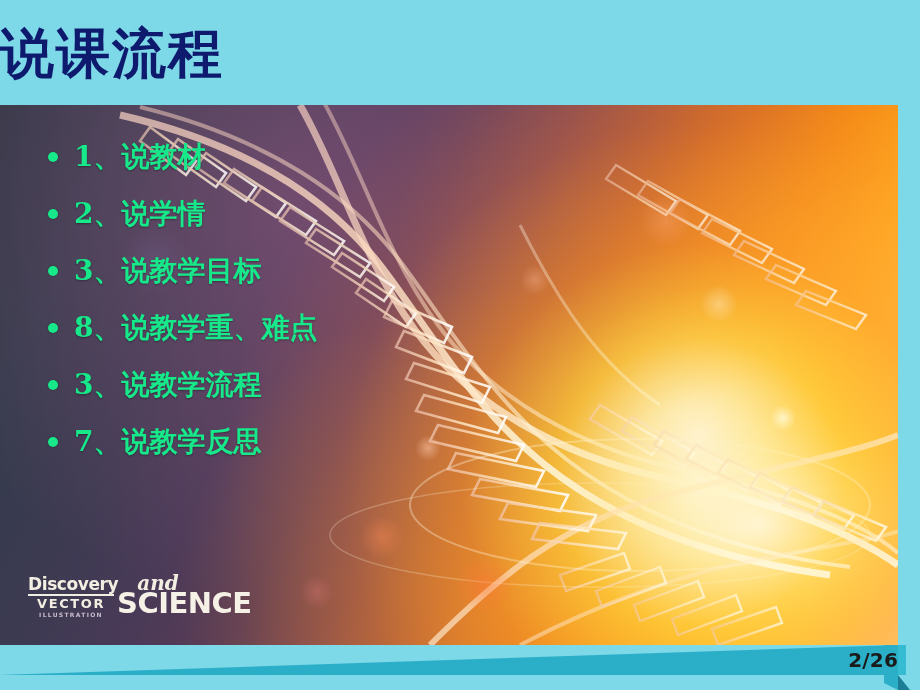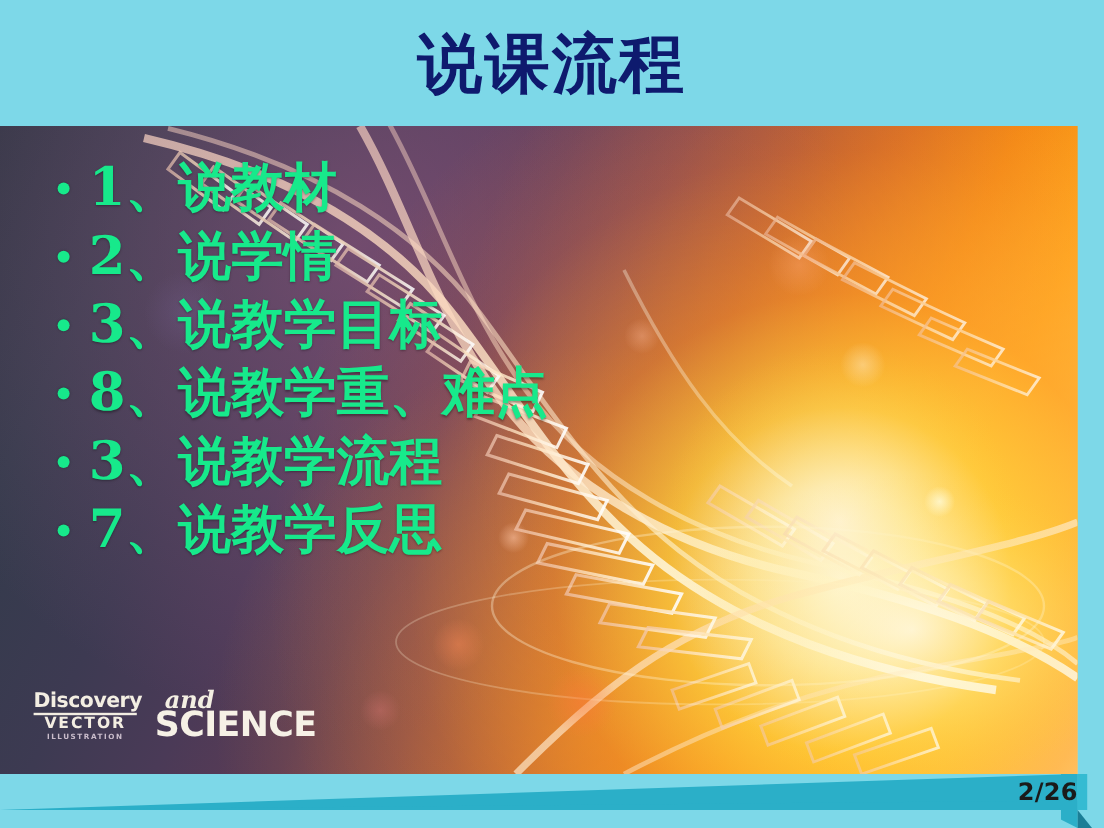--- a/index.html
+++ b/index.html
@@ -10,21 +10,20 @@
   }
   .slide{position:relative;width:920px;height:690px;background:#7DD8E8;overflow:hidden;}
 
   
   .header-band{
     position:absolute;left:0;top:0;width:920px;height:105px;
     background:#7DD8E8;
   }
   .slide-title{
     position:absolute;left:0;top:22px;width:920px;
-    text-align:center;
     font-family:"DejaVu Serif","Liberation Serif",serif;
     font-size:54px;font-weight:700;letter-spacing:2px;
     color:#0E1A6E;
     line-height:62px;
     white-space:nowrap;
   }
 
   
   .photo{
     position:absolute;left:0;top:105px;width:898px;height:540px;
@@ -62,21 +61,21 @@
     display:flex;align-items:center;height:57px;
   }
   .bullet-dot{
     width:10px;height:10px;border-radius:50%;
     background:#17E98B;
     margin-right:16px;flex:0 0 auto;
     box-shadow:0 0 2px rgba(0,0,0,0.35);
   }
   .bullet-text{
     font-family:"DejaVu Serif","Liberation Serif",serif;
-    font-size:44px;font-weight:700;
+    font-size:28px;font-weight:700;
     color:#17E98B;
     white-space:nowrap;
     text-shadow:0 1px 2px rgba(0,0,0,0.35);
     line-height:40px;
   }
 
   
   .logo{
     position:absolute;left:28px;top:574px;z-index:6;
     color:#F2EDE0;
@@ -86,21 +85,21 @@
     font-family:"DejaVu Sans","Liberation Sans",sans-serif;
     font-size:17px;font-weight:700;letter-spacing:-0.4px;
     color:#F3EEE2;line-height:17px;
   }
   .logo-and{
     font-family:"DejaVu Serif","Liberation Serif",serif;
     font-style:italic;font-weight:700;
     font-size:20px;color:#F3EEE2;line-height:19px;
     margin-left:19px;
   }
-  .logo-row2{display:flex;align-items:flex-start;margin-top:1px;gap:12px;}
+  .logo-row2{display:flex;align-items:flex-start;margin-top:1px;}
   .logo-left{
     width:86px;border-top:2px solid #F3EEE2;padding-top:1px;
   }
   .logo-vector{
     font-family:"DejaVu Sans","Liberation Sans",sans-serif;
     font-size:13px;font-weight:700;letter-spacing:1.6px;
     color:#F3EEE2;line-height:14px;text-align:center;
   }
   .logo-illustration{
     font-family:"DejaVu Sans","Liberation Sans",sans-serif;

